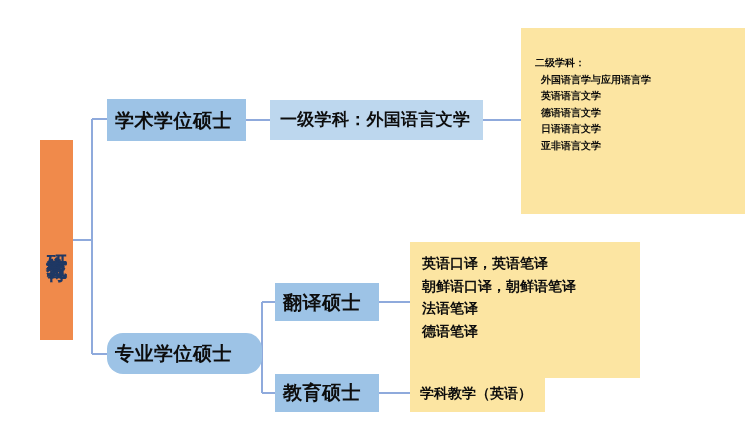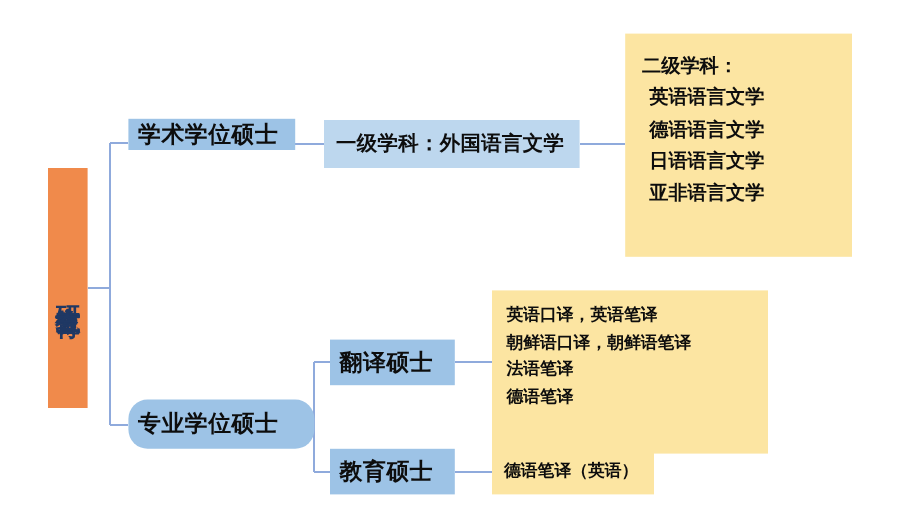--- a/index.html
+++ b/index.html
@@ -70,41 +70,41 @@
   }
   .blue-light {
     background: #bdd7ee;
     font-size: 17px;
     padding-left: 10px;
     padding-right: 10px;
     color: #0d0d0d;
     letter-spacing: 0.3px;
   }
 
-  #node-academic  { left: 107px; top: 99px;  width: 139px; height: 26px; }
-  #node-firstdisc { left: 270px; top: 100px; width: 213px; height: 40px; font-family: Liberation Serif, serif; }
+  #node-academic  { left: 107px; top: 99px;  width: 139px; height: 42px; }
+  #node-firstdisc { left: 270px; top: 100px; width: 213px; height: 40px; }
   #node-profess   { left: 107px; top: 333px; width: 155px; height: 41px; border-radius: 16px; }
   #node-translate { left: 275px; top: 283px; width: 104px; height: 38px; }
-  #node-education { left: 275px; top: 374px; width: 104px; height: 38px; }
+  #node-education { left: 275px; top: 374px; width: 104px; height: 38px; font-family: Liberation Serif, serif; }
 
   
   .yellow {
     background: #fce5a2;
     color: #0d0d0d;
     font-weight: bold;
     display: block;
     padding: 10px 12px 8px 12px;
   }
   #panel-second {
     left: 521px;
     top: 28px;
-    width: 189px;
+    width: 224px;
     height: 186px;
-    font-size: 16px;
-    padding-top: 14px;
+    font-size: 10px;
+    padding-top: 27px;
     padding-left: 14px;
   }
   #panel-second .row { line-height: 1.65; white-space: nowrap; }
   #panel-second .row.indent { padding-left: 6px; }
 
   #panel-mti {
     left: 410px;
     top: 242px;
     width: 230px;
     height: 136px;
@@ -159,20 +159,21 @@
   <div class="node blue-dark" id="node-academic">
     <span>学术学位硕士</span>
   </div>
 
   <div class="node blue-light" id="node-firstdisc">
     <span>一级学科：外国语言文学</span>
   </div>
 
   <div class="node yellow" id="panel-second">
     <div class="row">二级学科：</div>
+    <div class="row indent">外国语言学与应用语言学</div>
     <div class="row indent">英语语言文学</div>
     <div class="row indent">德语语言文学</div>
     <div class="row indent">日语语言文学</div>
     <div class="row indent">亚非语言文学</div>
   </div>
 
   <div class="node blue-dark" id="node-profess">
     <span>专业学位硕士</span>
   </div>
 
@@ -185,16 +186,16 @@
   </div>
 
   <div class="node yellow" id="panel-mti">
     <div class="row">英语口译，英语笔译</div>
     <div class="row">朝鲜语口译，朝鲜语笔译</div>
     <div class="row">法语笔译</div>
     <div class="row">德语笔译</div>
   </div>
 
   <div class="node yellow" id="panel-edu">
-    <span>德语笔译（英语）</span>
+    <span>学科教学（英语）</span>
   </div>
 
 </div>
 
 </body></html>

